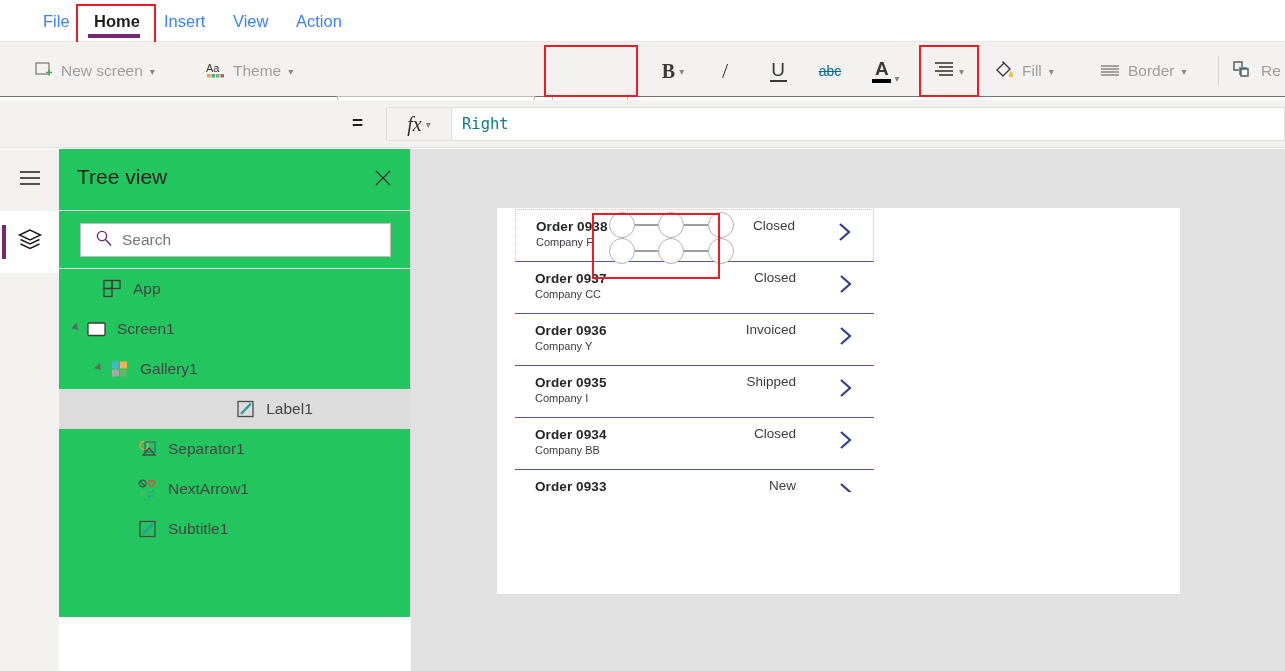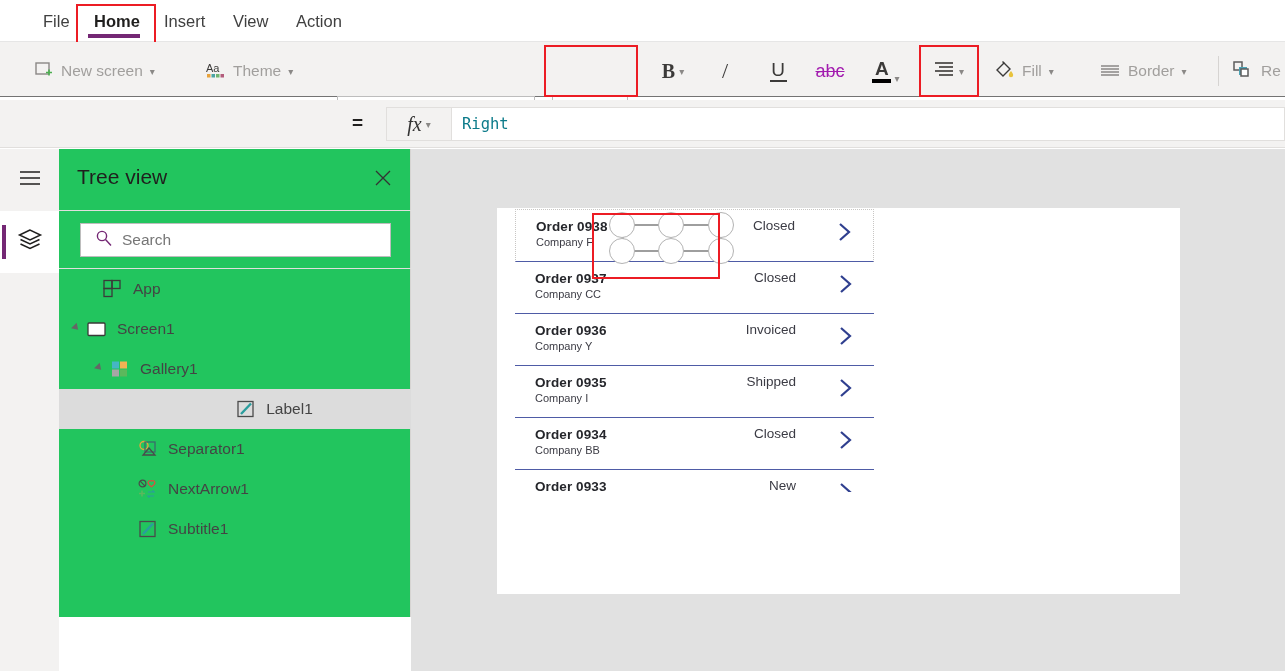--- a/index.html
+++ b/index.html
@@ -12,21 +12,21 @@
   #app { position: relative; width: 1285px; height: 671px; }
 
   
   .menubar {
     position: absolute; left: 0; top: 0; width: 1285px; height: 42px;
     background: #ffffff;
     border-bottom: 1px solid #e6e6e6;
   }
   .menu-item {
     position: absolute; top: 0; height: 42px; line-height: 42px;
-    font-size: 16.5px; color: #404040; padding: 0 9px;
+    font-size: 16.5px; color: #3b82f6; padding: 0 9px;
     white-space: nowrap; cursor: default;
   }
   .menu-item.active { font-weight: bold; color: #201f1e; }
   .menu-underline {
     position: absolute; left: 88px; top: 34px; width: 52px; height: 4px;
     background: #742774;
   }
   .red-box {
     position: absolute; border: 2px solid #ec1c24; pointer-events: none;
   }
@@ -263,21 +263,21 @@
     <div class="fmt-btn" style="left:708px; width:34px;">
       <span style="font-size:22px; font-family:'Liberation Serif',serif;">/</span>
     </div>
 
     <div class="fmt-btn" style="left:760px; width:36px; flex-direction:column;">
       <span style="font-size:19px; line-height:19px;">U</span>
       <span style="display:block; width:17px; height:1.5px; background:#3b3a39; margin-top:1px;"></span>
     </div>
 
     <div class="fmt-btn" style="left:812px; width:36px;">
-      <span style="font-size:18px; text-decoration:line-through; color:#a21caf;">abc</span>
+      <span style="font-size:14px; text-decoration:line-through; color:#0369a1;">abc</span>
     </div>
 
     <div class="fmt-btn" style="left:862px; width:48px;">
       <span style="display:flex; flex-direction:column; align-items:center;">
         <span style="font-size:19px; line-height:18px; font-weight:600;">A</span>
         <span style="display:block; width:19px; height:4px; background:#000000; margin-top:1px;"></span>
       </span>
       <span class="chev" style="margin-left:3px; align-self:flex-end; margin-bottom:16px;">▾</span>
     </div>
 

